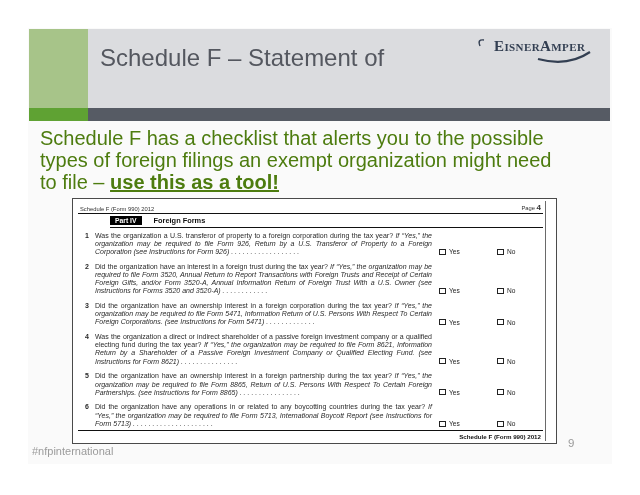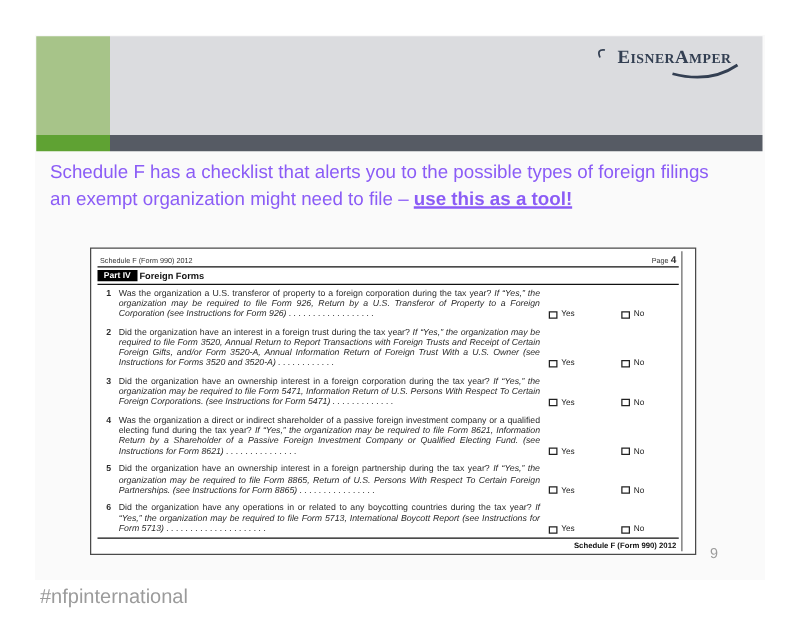--- a/index.html
+++ b/index.html
@@ -16,35 +16,35 @@
   .underbar    { position:absolute; left:60px; top:80px; width:522px; height:13px; background:#565b64; }
   .title { position:absolute; left:72px; top:13px; width:420px;
            font-size:24px; line-height:34px; color:#54575f; }
   .logo { position:absolute; right:14px; top:6px; width:122px; height:34px; color:#333f52; }
   .logo .logo-text { font-family:"Liberation Serif", serif; font-variant:small-caps;
                      font-size:15px; font-weight:600; letter-spacing:0.4px; white-space:nowrap; }
   .logo svg { position:absolute; left:0; top:0; width:122px; height:34px; }
 
   
   .intro { position:absolute; left:12px; top:99px; width:527px;
-           font-size:15px; line-height:22px; color:#8b5cf6; }
+           font-size:20px; line-height:22px; color:#4d7c0f; }
   .intro b { font-weight:bold; text-decoration:underline; text-decoration-thickness:2px; }
 
   
   .form-box { position:absolute; left:44px; top:170px; width:485px; height:246px;
               background:#ffffff; border:1px solid #4a4a4a; padding:2px 10px 2px 3px;
               font-family:"Liberation Sans", sans-serif; color:#2a2a2a; }
   .form-page { height:100%; border-right:1px solid #6a6a6a; display:flex; flex-direction:column;
                padding:0 2px 0 2px; }
   .f-head { display:flex; justify-content:space-between; align-items:flex-end;
             font-size:5.8px; color:#333; padding:2px 2px 1px 2px;
             border-bottom:1.6px solid #111; }
   .f-head .pg-num { font-size:8px; font-weight:bold; }
-  .part-row { display:flex; align-items:center; gap:2px; padding:1.5px 0 1.5px 0;
-              border-bottom:1.2px solid #111; }
+  .part-row { display:flex; align-items:center; gap:12px; padding:1.5px 0 1.5px 0;
+              border-bottom:1.2px solid #111;margin-left:32px; }
   .part-chip { background:#000; color:#fff; font-weight:bold; font-size:6.8px;
                padding:1px 5px 1.5px 5px; }
   .part-title { font-weight:bold; font-size:7.4px; color:#111; }
 
   .questions { flex:1; padding-top:4px; display:flex; flex-direction:column; gap:6.5px; }
   .q-row { display:flex; align-items:stretch; }
   .q-num { width:17px; padding-left:7px; font-weight:bold; font-size:7px; line-height:8.2px; }
   .q-text { flex:1; font-size:7px; line-height:8.2px; text-align:justify; color:#2a2a2a;
             margin-right:7px; }
   .q-text .det { font-style:italic; }
@@ -52,34 +52,35 @@
   .cb-group { display:flex; align-items:center; gap:3px; }
   .cb-group.yes { width:58px; }
   .cb-group.no  { width:42px; }
   .cb { display:inline-block; width:7px; height:6px; border:1px solid #222; background:#fff; }
   .cb-label { font-size:6.6px; color:#222; }
 
   .f-foot { border-top:1.8px solid #111; margin-top:2px; padding:1.5px 2px 2px 0;
             text-align:right; font-size:6.2px; font-weight:bold; color:#111; }
 
   
-  .hashtag { position:absolute; left:4px; top:417px; font-size:16px; color:#9b9b9b;margin-top:24px; }
+  .hashtag { position:absolute; left:4px; top:417px; font-size:11px; color:#9b9b9b; }
   .page-num { position:absolute; left:540px; top:409px; font-size:11.5px; color:#9b9b9b; }
 </style>
 </head>
 <body>
 
 <div class="slide">
 
   <div class="accent-block"></div>
   <div class="band"></div>
   <div class="accent-strip"></div>
   <div class="underbar"></div>
 
   <div class="title">
+    <div>Schedule F – Statement of</div>
   </div>
 
   <div class="logo">
     <svg viewBox="0 0 122 34">
       <path d="M 8 6 Q 1 5 4 12" fill="none" stroke="#333f52" stroke-width="1.4"></path>
       <path d="M 62 25 Q 92 33 114 18" fill="none" stroke="#333f52" stroke-width="2.2"></path>
     </svg>
     <span class="logo-text" style="position:absolute; left:18px; top:4px;">EisnerAmper</span>
   </div>
 

